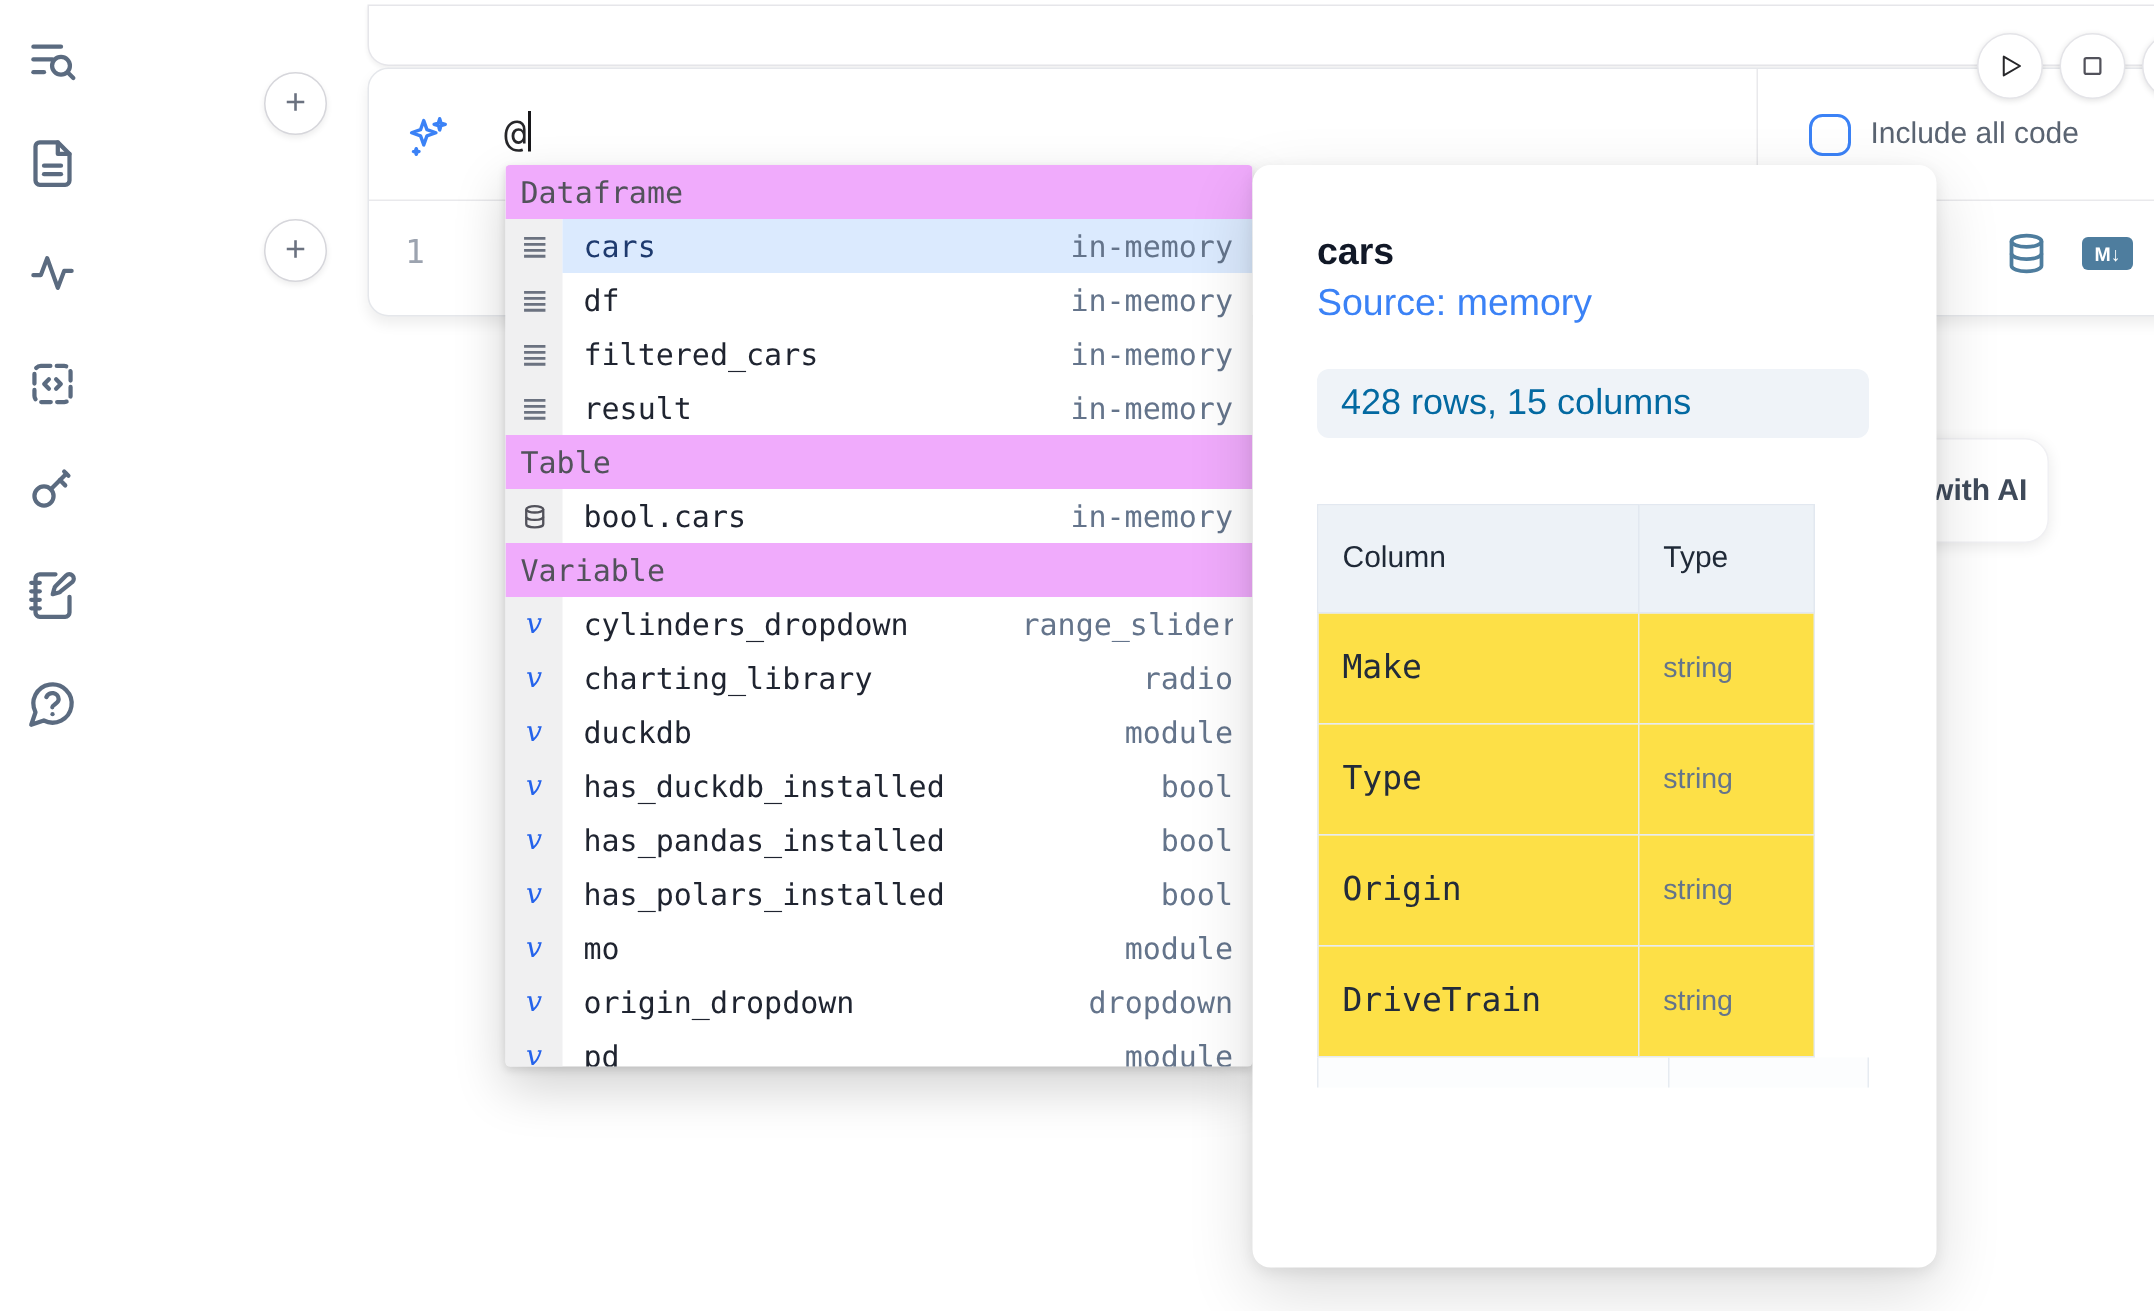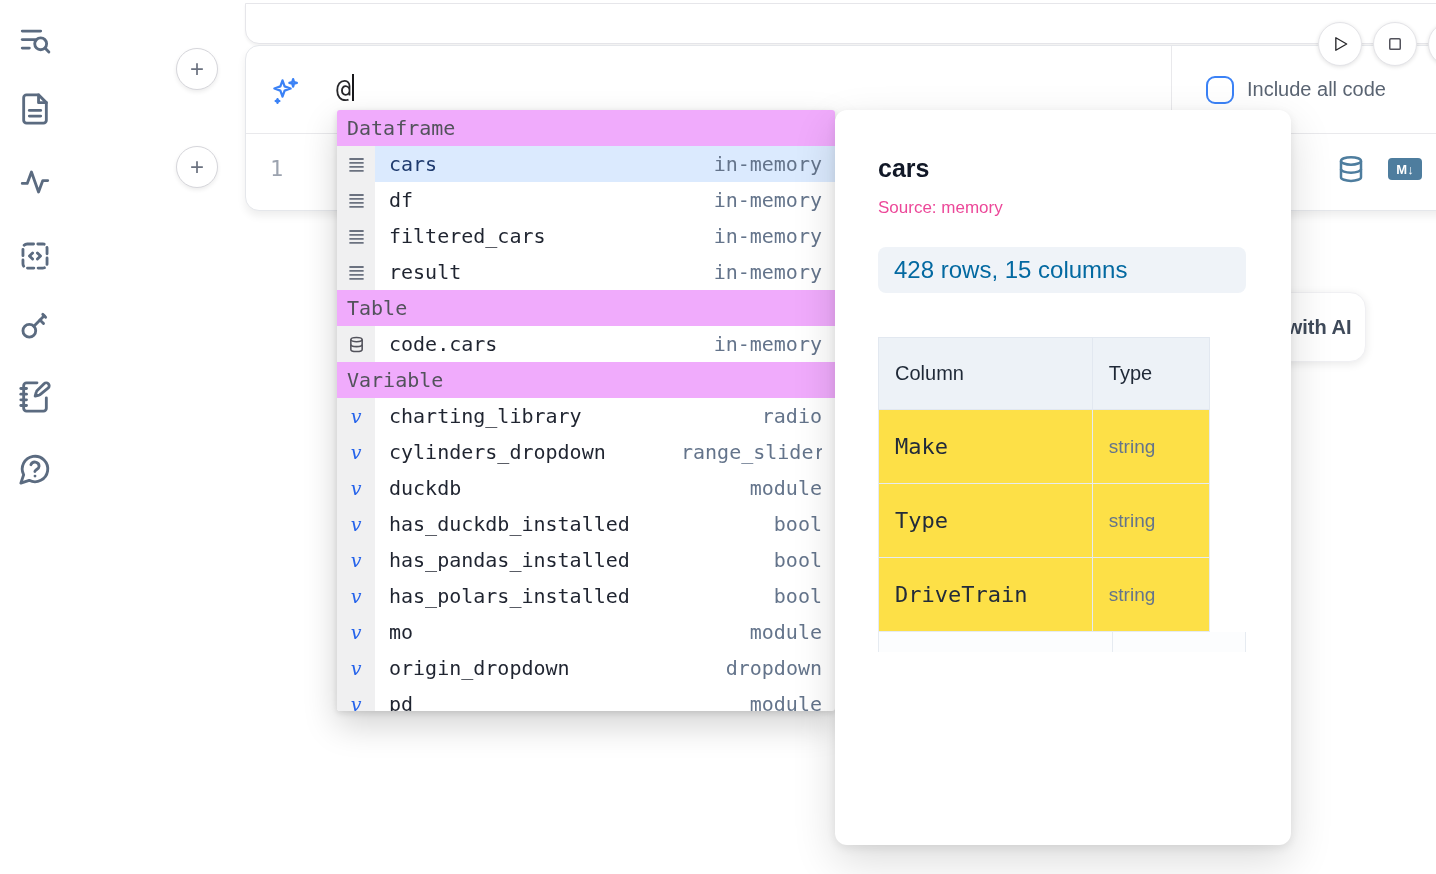--- a/index.html
+++ b/index.html
@@ -110,21 +110,21 @@
   .ic-var::before { content:"v"; }
 
   
   .preview {
     position:absolute; left:835px; top:110px; width:456px; height:735px;
     background:#fff; border-radius:12px; z-index:40;
     box-shadow:0 3px 10px rgba(0,0,0,.08), 0 16px 44px rgba(0,0,0,.14);
     padding:44px 45px 0 43px;
   }
   .pv-title { font-size:25px; font-weight:bold; color:#111827; }
-  .pv-source { margin-top:15px; font-size:17px; color:#ec4899; }
+  .pv-source { margin-top:5px; font-size:25px; color:#3b82f6; }
   .pv-badge {
     margin-top:29px; height:46px; line-height:46px; background:#eff3f8;
     border-radius:8px; padding:0 16px; font-size:24px; color:#0369a1;
   }
   .pv-table-clip { margin-top:44px; height:462px; overflow:hidden; }
   table.pv-table { border-collapse:collapse; width:332px;padding-left:24px; }
   .pv-table th {
     background:#edf2f7; border:1px solid #e2e8f0; height:72px; text-align:left;
     padding-left:16px; font-size:20px; font-weight:normal; color:#1f2937;
   }
@@ -306,43 +306,43 @@
       <span class="ac-icon">
 
         <svg class="ic-tbl" width="17" height="17" viewBox="0 0 24 24" stroke="#52525b" stroke-width="2.2" fill="none">
           <ellipse cx="12" cy="5" rx="8" ry="3"></ellipse>
           <path d="M4 5v7c0 1.7 3.6 3 8 3s8-1.3 8-3V5"></path>
           <path d="M4 12v7c0 1.7 3.6 3 8 3s8-1.3 8-3v-7"></path>
         </svg>
 
       </span>
       <span class="ac-content">
-        <span class="ac-name">code.cars</span>
+        <span class="ac-name">bool.cars</span>
         <span class="ac-type">in-memory</span>
       </span>
     </div>
         <div class="ac-header"><span>Variable</span></div>
+        <div class="ac-item kind-variable">
+      <span class="ac-icon">
+
+        <span class="ic-var"></span>
+      </span>
+      <span class="ac-content">
+        <span class="ac-name">cylinders_dropdown</span>
+        <span class="ac-type">range_slider</span>
+      </span>
+    </div>
         <div class="ac-item kind-variable">
       <span class="ac-icon">
 
         <span class="ic-var"></span>
       </span>
       <span class="ac-content">
         <span class="ac-name">charting_library</span>
         <span class="ac-type">radio</span>
-      </span>
-    </div>
-        <div class="ac-item kind-variable">
-      <span class="ac-icon">
-
-        <span class="ic-var"></span>
-      </span>
-      <span class="ac-content">
-        <span class="ac-name">cylinders_dropdown</span>
-        <span class="ac-type">range_slider</span>
       </span>
     </div>
         <div class="ac-item kind-variable">
       <span class="ac-icon">
 
         <span class="ic-var"></span>
       </span>
       <span class="ac-content">
         <span class="ac-name">duckdb</span>
         <span class="ac-type">module</span>
@@ -426,20 +426,24 @@
         <tbody>
             <tr>
       <td><span class="pv-col-name">Make</span></td>
       <td><span class="pv-col-type">string</span></td>
     </tr>
             <tr>
       <td><span class="pv-col-name">Type</span></td>
       <td><span class="pv-col-type">string</span></td>
     </tr>
             <tr>
+      <td><span class="pv-col-name">Origin</span></td>
+      <td><span class="pv-col-type">string</span></td>
+    </tr>
+            <tr>
       <td><span class="pv-col-name">DriveTrain</span></td>
       <td><span class="pv-col-type">string</span></td>
     </tr>
           </tbody>
       </table>
       <div class="pv-partial-row"></div>
     </div>
   </div>
 
 </div>

